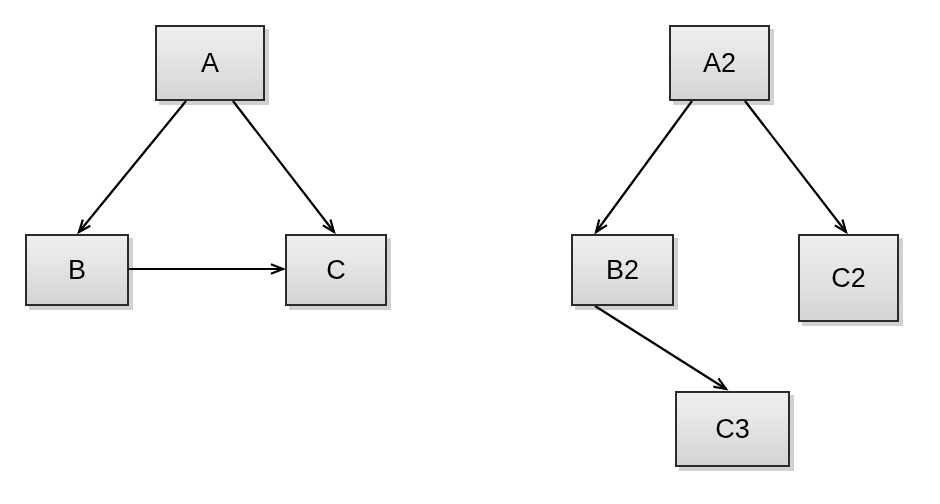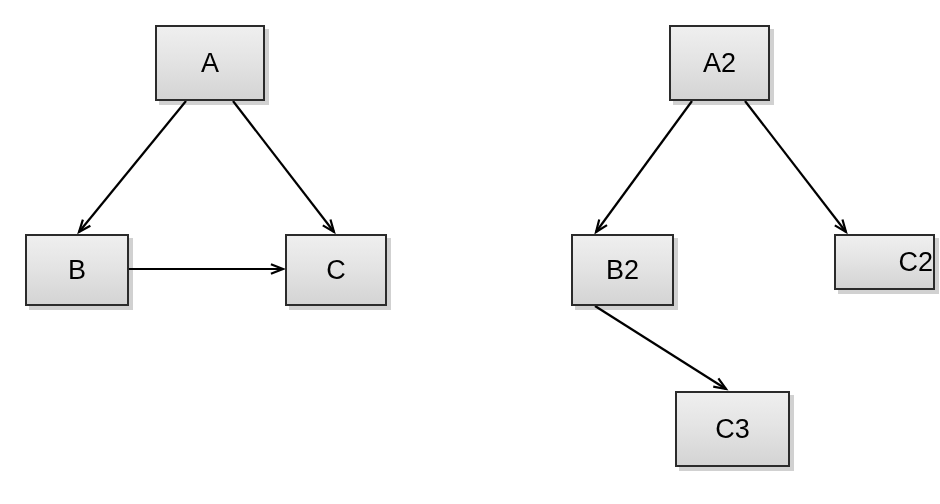--- a/index.html
+++ b/index.html
@@ -87,21 +87,21 @@
       </div>
       <div class="node" style="left: 285px; top: 234px; width: 102px; height: 72px;">
         <span class="node-label">C</span>
       </div>
       <div class="node" style="left: 669px; top: 25px; width: 101px; height: 76px;">
         <span class="node-label">A2</span>
       </div>
       <div class="node" style="left: 541px; top: 234px; width: 103px; height: 72px; margin-left: 30px;">
         <span class="node-label">B2</span>
       </div>
-      <div class="node" style="left: 834px; top: 234px; width: 101px; height: 56px; justify-content: flex-end;">
+      <div class="node" style="left: 798px; top: 234px; width: 101px; height: 88px;">
         <span class="node-label">C2</span>
       </div>
       <div class="node" style="left: 675px; top: 391px; width: 115px; height: 76px;">
         <span class="node-label">C3</span>
       </div>
     </div>
 
 </div>
 
 </body></html>

